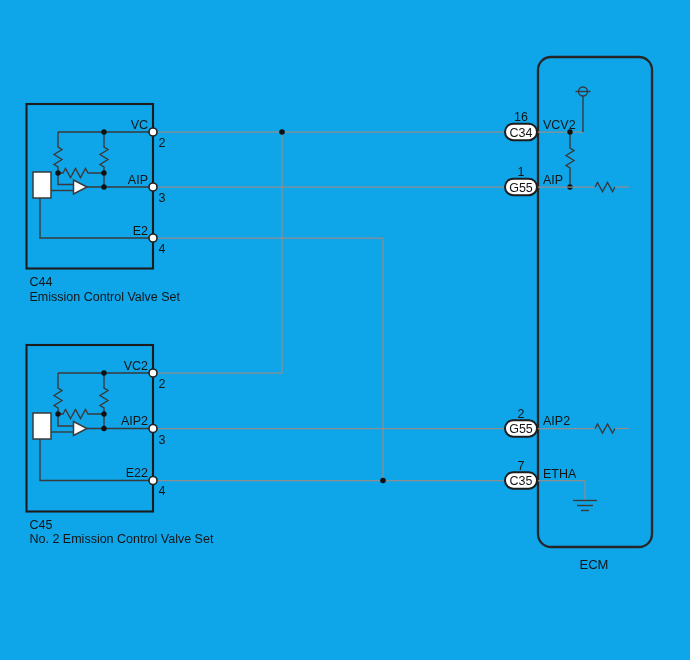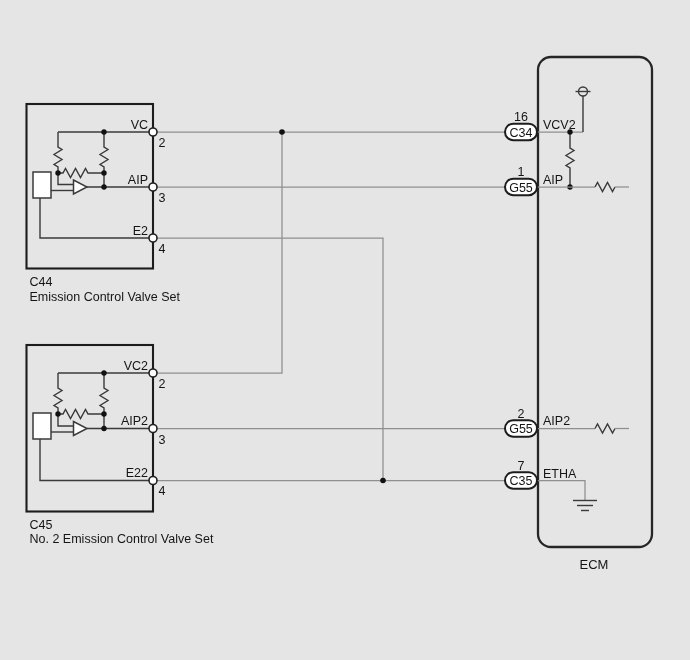--- a/index.html
+++ b/index.html
@@ -1,16 +1,16 @@
 <!DOCTYPE html>
 <html><head>
 <meta charset="utf-8">
 <style>
   html,body{margin:0;padding:0;background:#ffffff;}
-  .stage{position:relative;width:690px;height:660px;background:#e5e5e5;overflow:hidden;}
+  .stage{position:relative;width:690px;height:660px;background:#0ea5e9;overflow:hidden;}
   svg{display:block;}
   text{font-family:"Liberation Sans", sans-serif;fill:#151515;}
   .lbl{font-size:12.5px;}
   .cap{font-size:12.5px;}
   .ecmlbl{font-size:13px;}
   .outline{fill:none;stroke:#1c1c1c;stroke-width:2.1;}
   .ecmoutline{fill:none;stroke:#262626;stroke-width:2.3;}
   .wire{fill:none;stroke:#8f8f8f;stroke-width:1.25;}
   .comp{fill:none;stroke:#3a3a3a;stroke-width:1.4;}
   .compfill{fill:#ffffff;stroke:#3a3a3a;stroke-width:1.5;}

